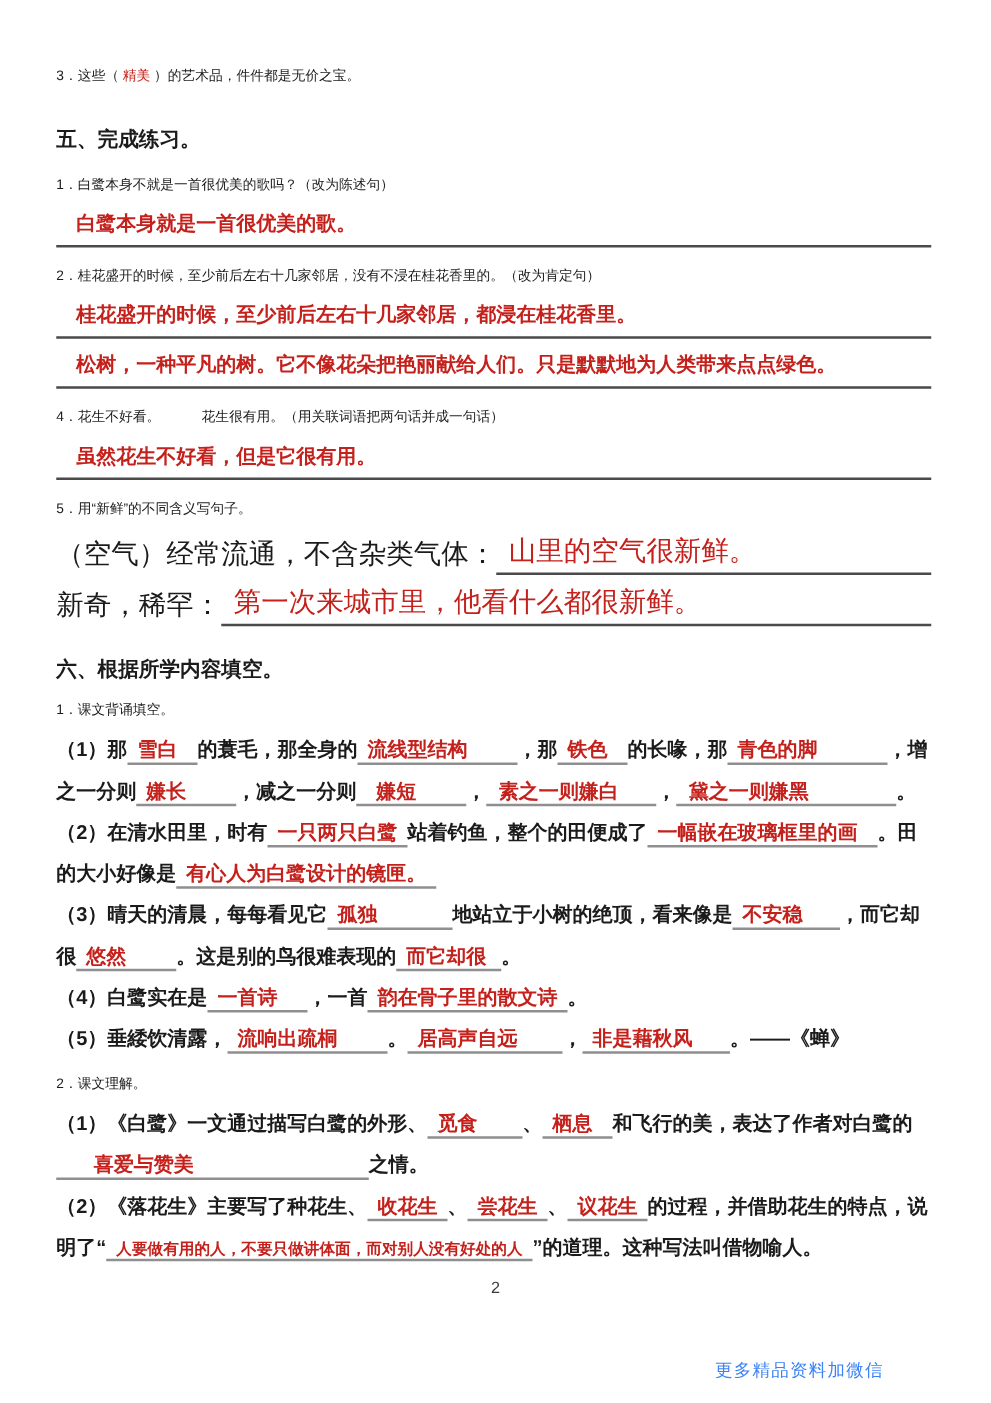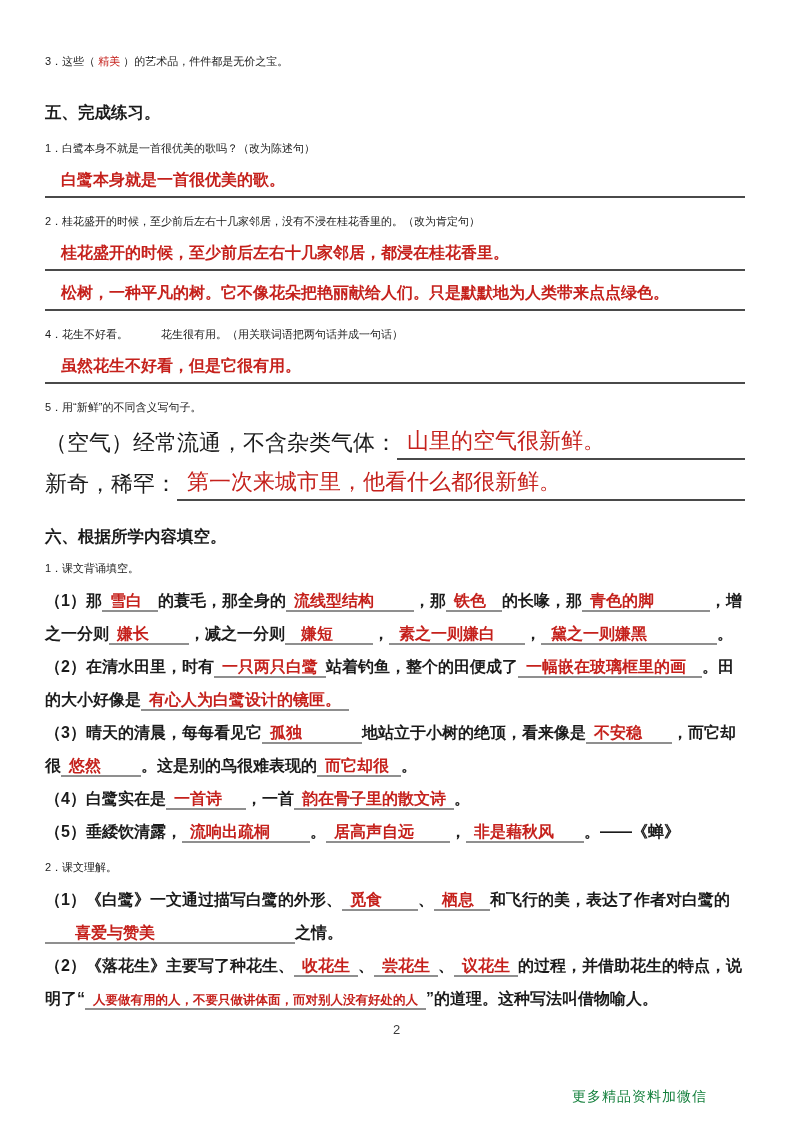--- a/index.html
+++ b/index.html
@@ -41,21 +41,21 @@
   .pl10{padding-left:10px}.pl16{padding-left:16px}.pl30{padding-left:30px}
   .pr12{padding-right:12px}.pr16{padding-right:16px}.pr24{padding-right:24px}
   .pr30{padding-right:30px}.pr36{padding-right:36px}.pr40{padding-right:40px}
   .pr56{padding-right:56px}.pr60{padding-right:60px}.pr70{padding-right:70px}.pr140{padding-right:140px}.pr170{padding-right:170px}
   .pagenum{
     position:absolute;left:0;right:0;top:1022px;
     text-align:center;font-size:13px;color:#3a3a3a;
   }
   .watermark{
     position:absolute;top:1088px;right:86px;
-    font-size:14px;color:#15803d;letter-spacing:1px;text-align:right;
+    font-size:14px;color:#3b82f6;letter-spacing:1px;text-align:right;
   }
 </style>
 </head>
 <body>
 
 <div class="content">
 
   <p class="q"><span>3．这些（ </span><span style="color:var(--red)">精美</span><span> ）的艺术品，件件都是无价之宝。</span></p>
 
   <p class="h">五、完成练习。</p>

